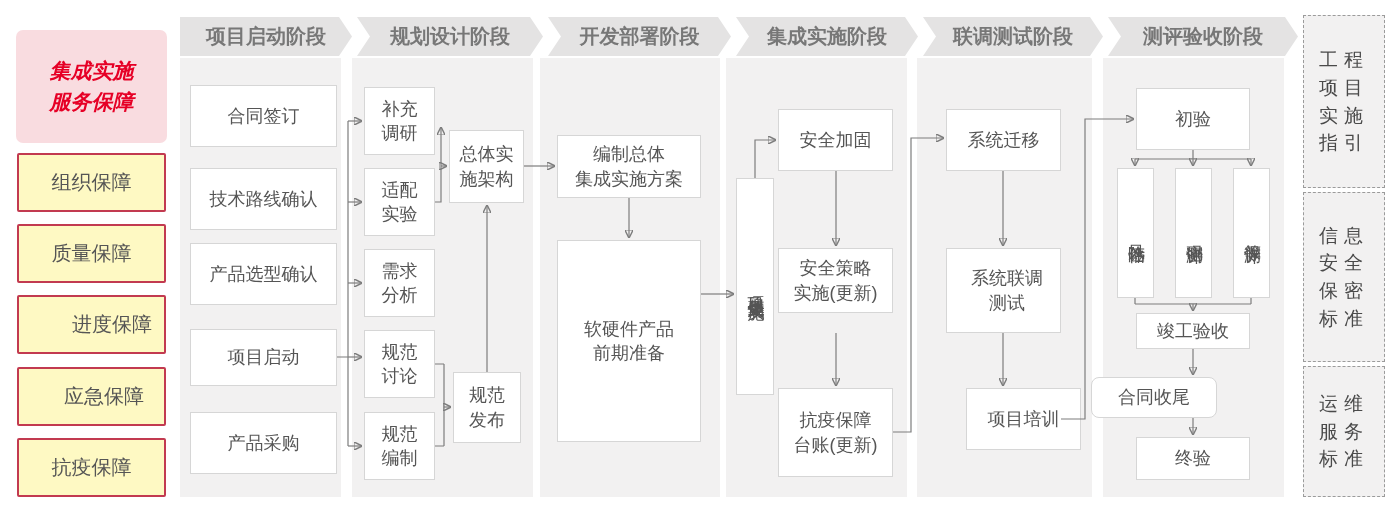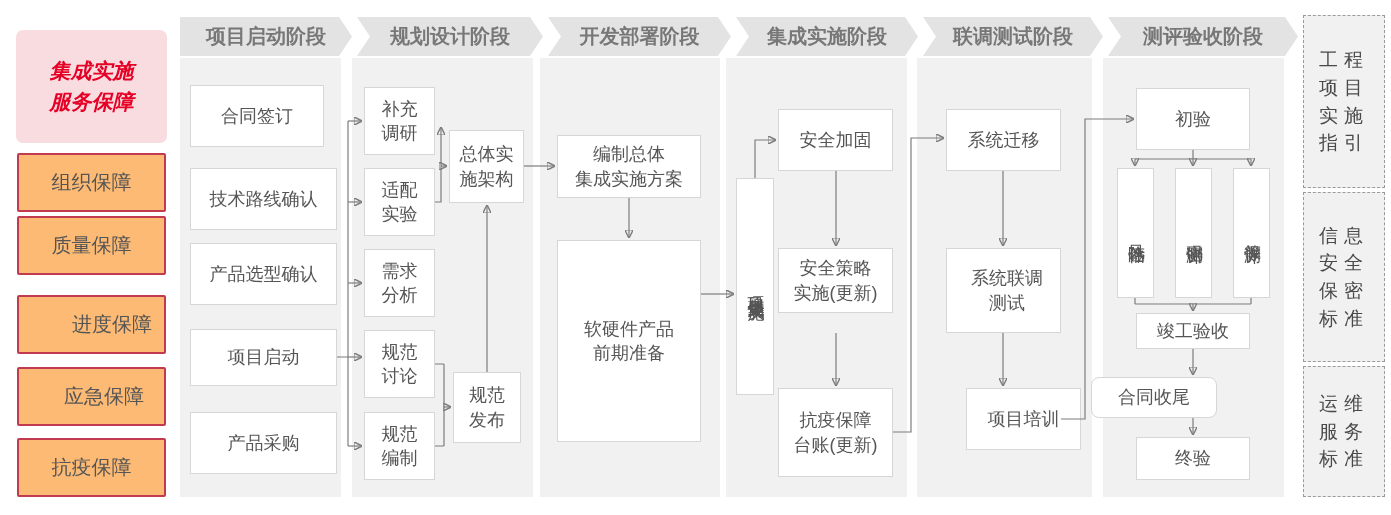--- a/index.html
+++ b/index.html
@@ -20,21 +20,21 @@
   .chev{position:absolute;top:17px;height:39px;background:var(--header-gray);
         display:flex;align-items:center;justify-content:center;
         font-weight:bold;font-size:20px;color:#777;
         clip-path:polygon(0 0,calc(100% - 13px) 0,100% 50%,calc(100% - 13px) 100%,0 100%,13px 50%);}
   .chev.first{clip-path:polygon(0 0,calc(100% - 13px) 0,100% 50%,calc(100% - 13px) 100%,0 100%);}
 
   .pink{position:absolute;left:16px;top:30px;width:151px;height:113px;background:#f9dce0;
         border-radius:7px;display:flex;align-items:center;justify-content:center;
         font-size:21px;font-weight:bold;color:var(--accent-red);
         white-space:pre-line;text-align:center;line-height:1.45;font-style:italic;}
-  .sideRed{position:absolute;left:17px;width:149px;height:59px;background:#fdba74;
+  .sideRed{position:absolute;left:17px;width:149px;height:59px;background:#fef9c3;
         border:2px solid var(--border-red);border-radius:2px;box-sizing:border-box;
         display:flex;align-items:center;justify-content:center;font-size:20px;color:var(--text-dark);}
 
   .box{position:absolute;background:#fff;border:1px solid var(--box-border);box-sizing:border-box;
         display:flex;align-items:center;justify-content:center;text-align:center;
         font-size:18px;line-height:1.35;color:var(--text-dark);white-space:pre-line;}
   .vbox{writing-mode:vertical-rl;text-orientation:upright;letter-spacing:1px;font-size:17px;}
 
   .dashed{position:absolute;left:1303px;width:82px;background:var(--panel-gray);
         border:1px dashed #9b9b9b;box-sizing:border-box;
@@ -59,26 +59,26 @@
   <div class="chev first" style="left:180px;width:172px;">项目启动阶段</div>
   <div class="chev" style="left:357px;width:186px;">规划设计阶段</div>
   <div class="chev" style="left:548px;width:183px;">开发部署阶段</div>
   <div class="chev" style="left:736px;width:182px;">集成实施阶段</div>
   <div class="chev" style="left:923px;width:180px;">联调测试阶段</div>
   <div class="chev" style="left:1108px;width:190px;">测评验收阶段</div>
 
   <div class="pink">集成实施
 服务保障</div>
   <div class="sideRed" style="top:153px;">组织保障</div>
-  <div class="sideRed" style="top:216px;">质量保障</div>
+  <div class="sideRed" style="top:224px;">质量保障</div>
   <div class="sideRed" style="top:295px;padding-left:41px;">进度保障</div>
   <div class="sideRed" style="top:367px;padding-left:25px;">应急保障</div>
   <div class="sideRed" style="top:438px;">抗疫保障</div>
 
-  <div class="box" style="left:190px;top:85px;width:134px;height:62px;">合同签订</div>
+  <div class="box" style="left:190px;top:85px;width:147px;height:62px;">合同签订</div>
   <div class="box" style="left:190px;top:168px;width:147px;height:62px;">技术路线确认</div>
   <div class="box" style="left:190px;top:243px;width:147px;height:62px;">产品选型确认</div>
   <div class="box" style="left:190px;top:329px;width:147px;height:57px;">项目启动</div>
   <div class="box" style="left:190px;top:412px;width:147px;height:62px;">产品采购</div>
 
   <div class="box" style="left:364px;top:87px;width:71px;height:68px;">补充
 调研</div>
   <div class="box" style="left:364px;top:168px;width:71px;height:68px;">适配
 实验</div>
   <div class="box" style="left:364px;top:249px;width:71px;height:68px;">需求

